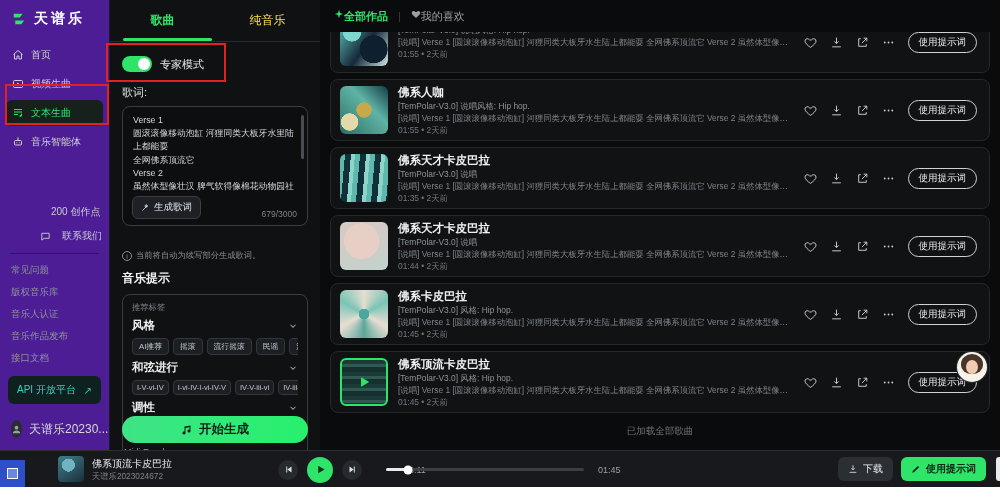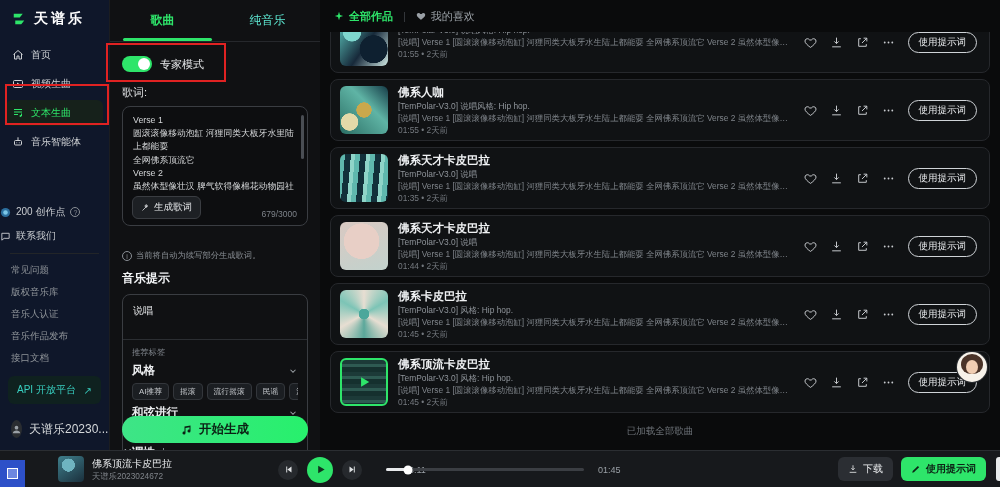--- a/index.html
+++ b/index.html
@@ -5,48 +5,48 @@
   * { margin:0; padding:0; box-sizing:border-box; }
   html,body { width:1000px; height:487px; }
   body {
     position:relative; overflow:hidden; background:#0a0b0c;
     font-family:"Liberation Sans", sans-serif; color:#e8eaec;
   }
   svg { display:block; }
 
   
   .sidebar { position:absolute; left:0; top:0; width:110px; bottom:37px;
-    background:#0f172a; border-right:1px solid #1b1d20; display:flex; flex-direction:column;justify-content:space-between; }
+    background:#4c1d95; border-right:1px solid #1b1d20; display:flex; flex-direction:column;justify-content:space-between; }
   .logo-row { display:flex; align-items:center; gap:6px; padding:10px 10px 14px; }
   .logo-text { font-size:14px; font-weight:bold; color:#fff; letter-spacing:3px; white-space:nowrap; }
   .nav { display:flex; flex-direction:column; gap:3px; padding:0 6px; }
   .nav-item { display:flex; align-items:center; gap:7px; padding:6px 6px; font-size:10px;
     color:#cdd0d3; border-radius:6px; white-space:nowrap; cursor:pointer; }
   .nav-item.active { color:#2ee56a; background:#16211b; }
   .side-bottom { margin-top:auto; padding-bottom:6px; }
-  .points-row,.contact-row { display:flex; align-items:center; gap:5px; padding:5px 0;
-    font-size:10px; color:#c9ccd0; white-space:nowrap; }
+  .points-row,.contact-row { display:flex; align-items:center; gap:11px; padding:5px 0;
+    font-size:10px; color:#c9ccd0; white-space:nowrap;margin-left:40px; }
   .q-circle { width:10px; height:10px; border:1px solid #8a8f95; border-radius:50%;
     font-size:7px; line-height:9px; text-align:center; color:#8a8f95; }
   .side-divider { height:1px; background:#222528; margin:5px 10px; }
   .side-link { padding:4.5px 11px; font-size:9.5px; color:#8f9499; cursor:pointer; white-space:nowrap; }
   .api-btn { margin:7px 8px; padding:7px 9px; background:#0f211f; color:#38cfc0;
     font-size:10px; border-radius:6px; display:flex; justify-content:space-between;
     align-items:center; cursor:pointer; white-space:nowrap; }
   .user-row { display:flex; align-items:center; gap:7px; padding:9px 11px 6px;
     font-size:12px; color:#d5d8da; white-space:nowrap; }
   .user-ava { width:18px; height:18px; border-radius:50%; background:#2a2d31;
     display:flex; align-items:center; justify-content:center; color:#9aa0a6; }
 
   
   .composer { position:absolute; left:110px; top:0; width:210px; bottom:37px;
     background:#101113; overflow:hidden; }
   .composer-tabs { height:42px; display:flex; border-bottom:1px solid #26282c; position:relative; }
   .composer-tab { flex:1; display:flex; align-items:center; justify-content:center;
-    font-size:12px; color:#5eead4; cursor:pointer; }
+    font-size:12px; color:#fde047; cursor:pointer; }
   .composer-tab.active { color:#2ee56a; font-weight:bold; }
   .tab-underline { position:absolute; left:13px; bottom:0; width:89px; height:3px;
     background:#2ee56a; border-radius:2px; }
   .composer-body { position:absolute; top:42px; left:0; right:0; bottom:0; padding:10px 12px; }
   .expert-row { display:flex; align-items:center; gap:8px; margin:4px 0 13px; }
   .toggle { width:30px; height:16px; border-radius:8px; background:#2ee56a; position:relative; cursor:pointer; }
   .toggle-knob { position:absolute; right:2px; top:2px; width:12px; height:12px; border-radius:50%; background:#fff; }
   .expert-label { font-size:11px; color:#e8eaec; }
   .lyrics-label { font-size:11px; color:#dfe1e3; margin-bottom:6px; }
   .lyrics-box { border:1px solid #3a3d42; border-radius:8px; background:#0d0e10;
@@ -75,21 +75,21 @@
   .chip.small { padding:2px 4px; font-size:7.5px; }
   .generate-btn { position:absolute; left:12px; right:12px; bottom:7px; height:27px;
     border-radius:14px; background:linear-gradient(90deg,#3ee487,#27f06c);
     display:flex; align-items:center; justify-content:center; gap:6px;
     font-size:12.5px; font-weight:bold; color:#0b2014; cursor:pointer; z-index:3; }
   .midi-render { position:absolute; left:14px; bottom:-7px; font-size:9px; color:#9aa0a6; }
 
   
   .library { position:absolute; left:320px; right:0; top:0; bottom:37px; background:#0a0b0c; }
   .lib-tabs { height:32px; display:flex; align-items:center; gap:10px; padding:0 14px; font-size:11px; }
-  .lib-tab { display:flex; align-items:center; gap:5px; cursor:pointer; }
+  .lib-tab { display:flex; align-items:flex-start; cursor:pointer; }
   .lib-tab.all { color:#2ee56a; font-weight:bold; }
   .lib-tab.liked { color:#9aa0a6; }
   .lib-sep { color:#3a3d42; }
   .lib-list { position:absolute; top:32px; left:10px; right:10px; bottom:0; overflow:hidden;
     display:flex; flex-direction:column; gap:6px; }
   .card { flex:0 0 62px; background:#101214; border:1px solid #26282c; border-radius:8px;
     display:flex; align-items:center; gap:10px; padding:0 12px 0 9px; }
   .card.clipped { margin-top:-21px; }
   .thumb { width:48px; height:48px; border-radius:6px; flex:none; position:relative; cursor:pointer; }
   .t1 { background:radial-gradient(circle at 25% 30%,#7fd8cf 0 18%,transparent 19%),radial-gradient(circle at 70% 65%,#0e2030 0 30%,transparent 31%),linear-gradient(125deg,#5ecac0,#17293a 55%,#cfe8e4); }
@@ -268,21 +268,20 @@
         </div>
         <span class="char-count">679/3000</span>
       </div>
     </div>
     <div class="auto-note">
       <span class="q-circle">i</span>
       <span>当前将自动为续写部分生成歌词。</span>
     </div>
     <div class="prompt-title">音乐提示</div>
     <div class="prompt-box">
-      <div class="prompt-free">说唱</div>
       <div class="sec">
         <div class="rec-label">推荐标签</div>
         <div class="sec-head">
           <span>风格</span>
           <svg width="10" height="10" viewBox="0 0 24 24" fill="none" stroke="#9aa0a6" stroke-width="2.5">
               <path d="M6 9l6 6 6-6"></path>
             </svg>
         </div>
         <div class="chips">
           <span class="chip">AI推荐</span>

